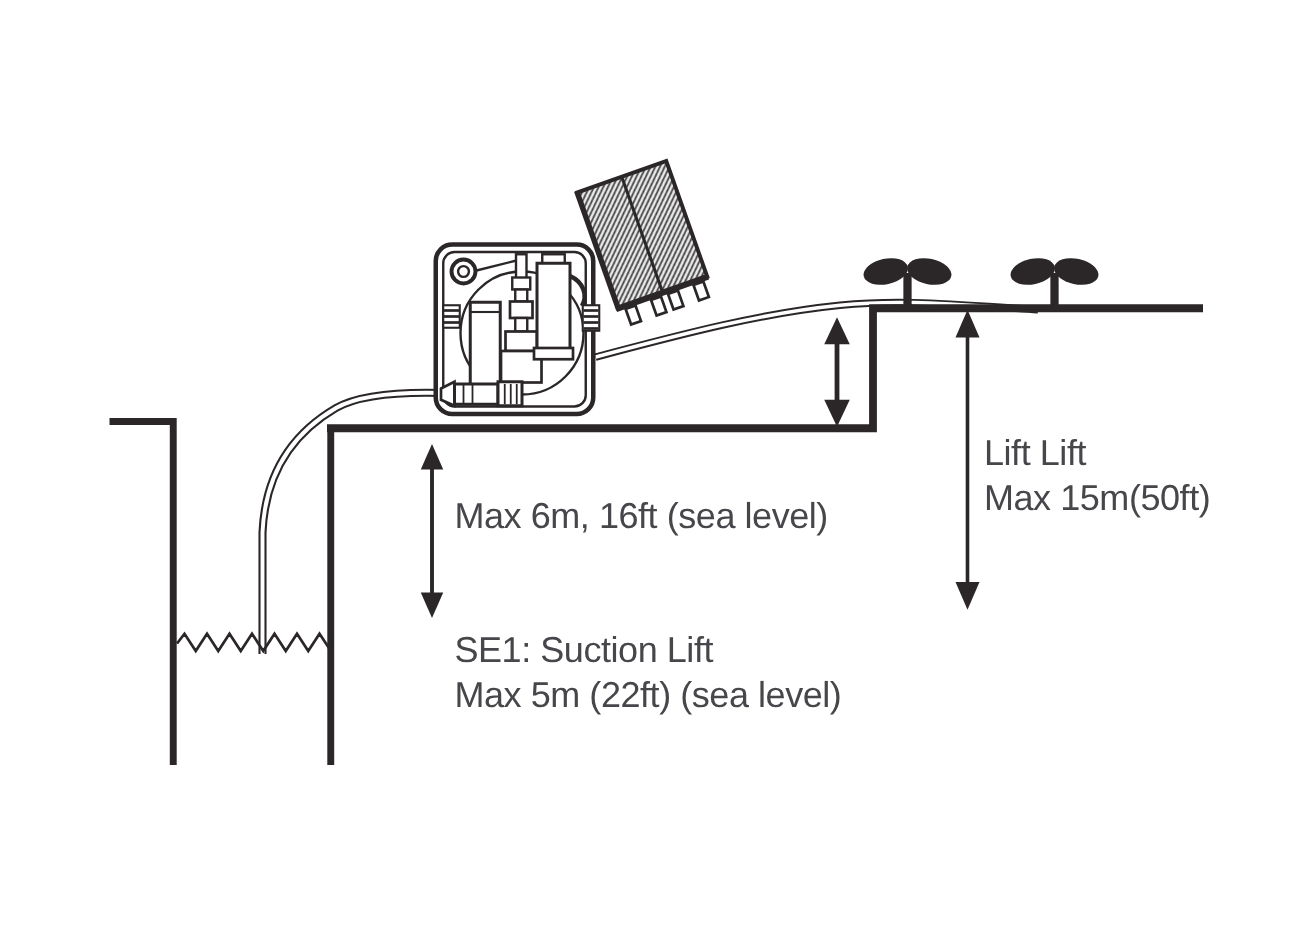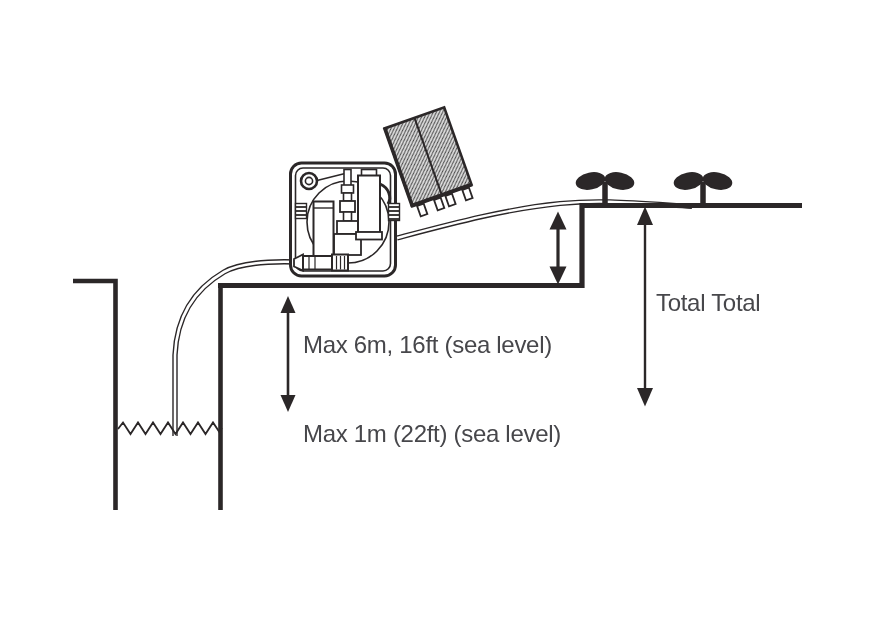--- a/index.html
+++ b/index.html
@@ -150,20 +150,22 @@
       <polygon points="645,206.5 637,225 653,225" fill="currentColor"></polygon>
       <polygon points="645,406.5 637,388 653,388" fill="currentColor"></polygon>
     </g>
   </svg>
 
   <div class="label" style="left:303px;top:330px">
     <div>Max 6m, 16ft (sea level)</div>
   </div>
 
   <div class="label" style="left:303px;top:419px">
-    <div>Max 1m (22ft) (sea level)</div>
+    <div>SE1: Suction Lift</div>
+    <div>Max 5m (22ft) (sea level)</div>
   </div>
 
   <div class="label" style="left:656px;top:288px">
-    <div>Total Total</div>
+    <div>Lift Lift</div>
+    <div>Max 15m(50ft)</div>
   </div>
 
 </div>
 
 </body></html>

